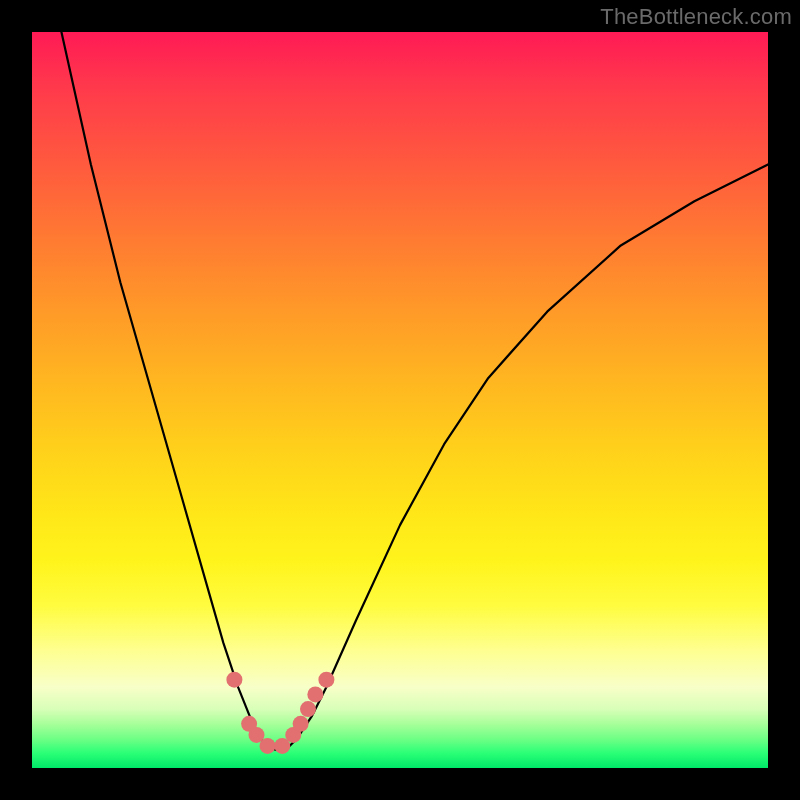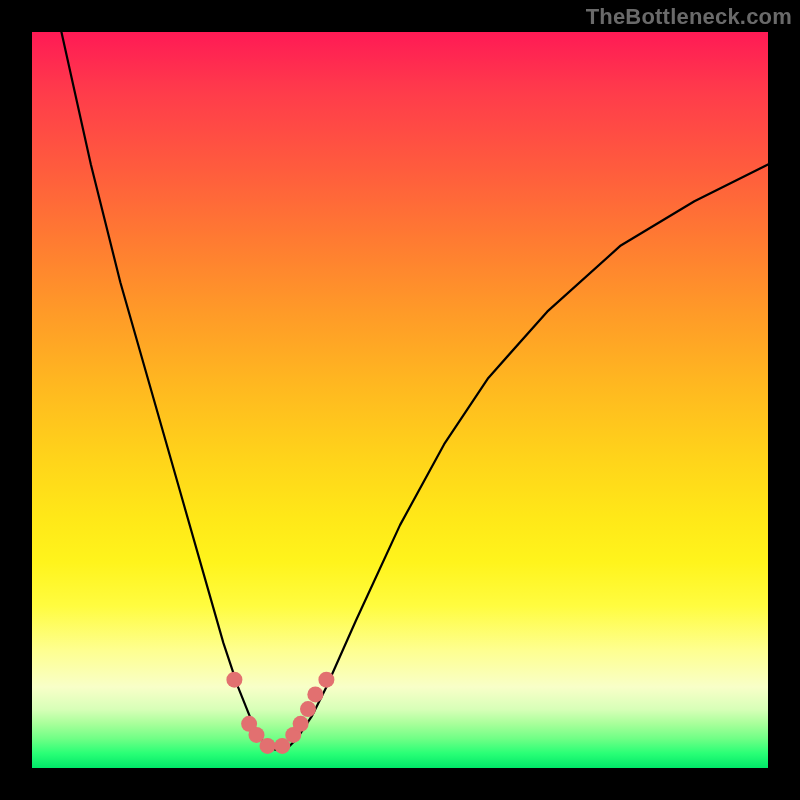--- a/index.html
+++ b/index.html
@@ -44,21 +44,21 @@
       #2aff76 98%,
       #00e868 100%
     );
   }
   .watermark {
     position: absolute;
     top: 4px;
     right: 8px;
     color: #6a6a6a;
     font-size: 22px;
-    font-weight: 700;
+    font-weight: 400;
     letter-spacing: 0.2px;
     user-select: none;
   }
   svg.curve {
     position: absolute;
     left: 0;
     top: 0;
     width: 736px;
     height: 736px;
   }

